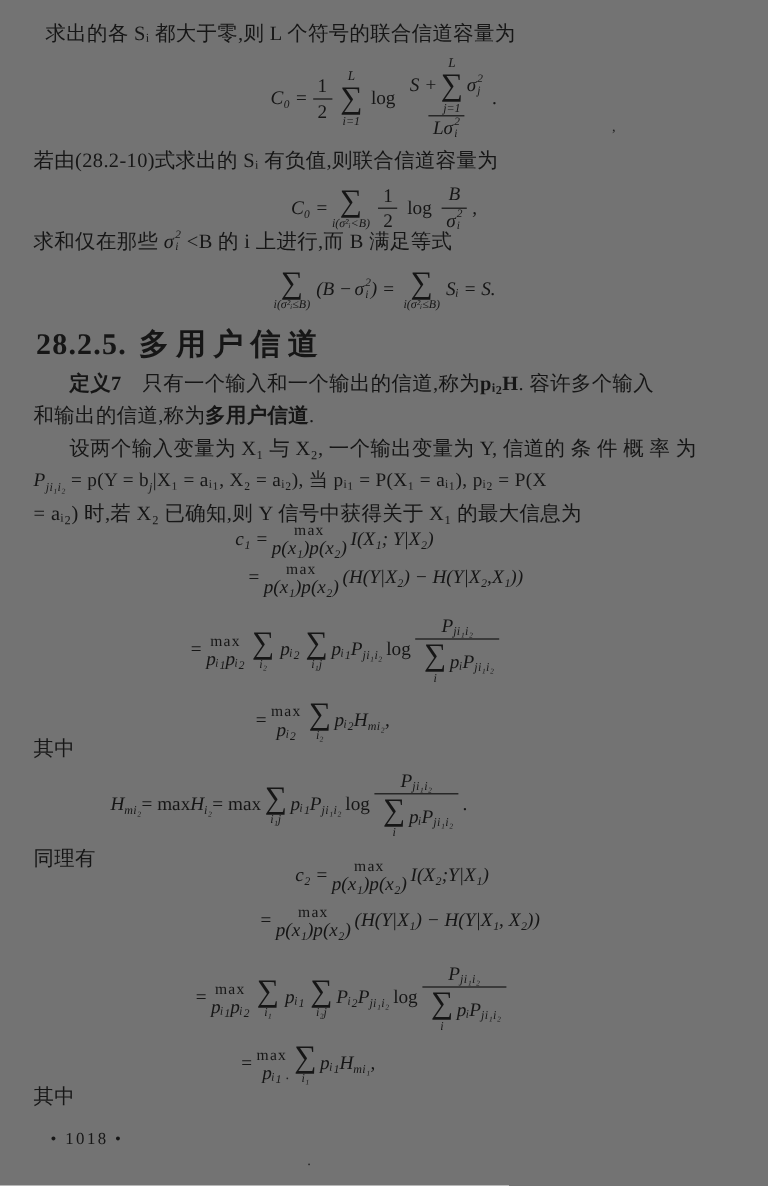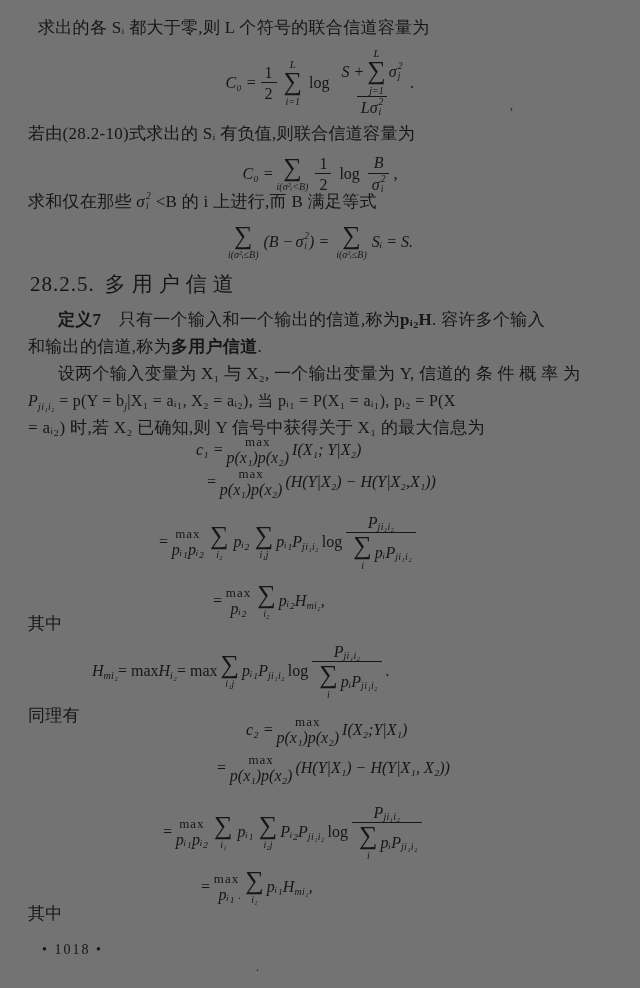--- a/index.html
+++ b/index.html
@@ -5,21 +5,21 @@
   html,body{margin:0;padding:0;background:#e8e8e8;}
   .page{
     position:relative;width:640px;height:988px;margin:0 auto;
     background:#737373;color:#161616;
     font-family:"Liberation Serif","DejaVu Serif",serif;
     overflow:hidden;
   }
   .abs{position:absolute;}
   .cn{font-size:17px;line-height:1.45;letter-spacing:0.3px;white-space:nowrap;}
   .b{font-weight:700;}
-  .heading{font-size:21px;font-weight:400;letter-spacing:1px;}
+  .heading{font-size:25px;font-weight:700;letter-spacing:1px;}
   .heading .ttl{letter-spacing:6px;margin-left:10px;}
   
   .mrow{display:flex;align-items:center;font-size:16px;font-style:italic;white-space:nowrap;}
   .mrow .rm{font-style:normal;}
   .ctr{left:0;right:0;justify-content:center;}
   .gap{margin:0 4px;}
   .gaps{margin:0 2px;}
   
   .frac{display:inline-flex;flex-direction:column;align-items:center;vertical-align:middle;margin:0 4px;line-height:1.2;}
   .frac .fn{padding:0 4px;display:inline-flex;align-items:center;}

